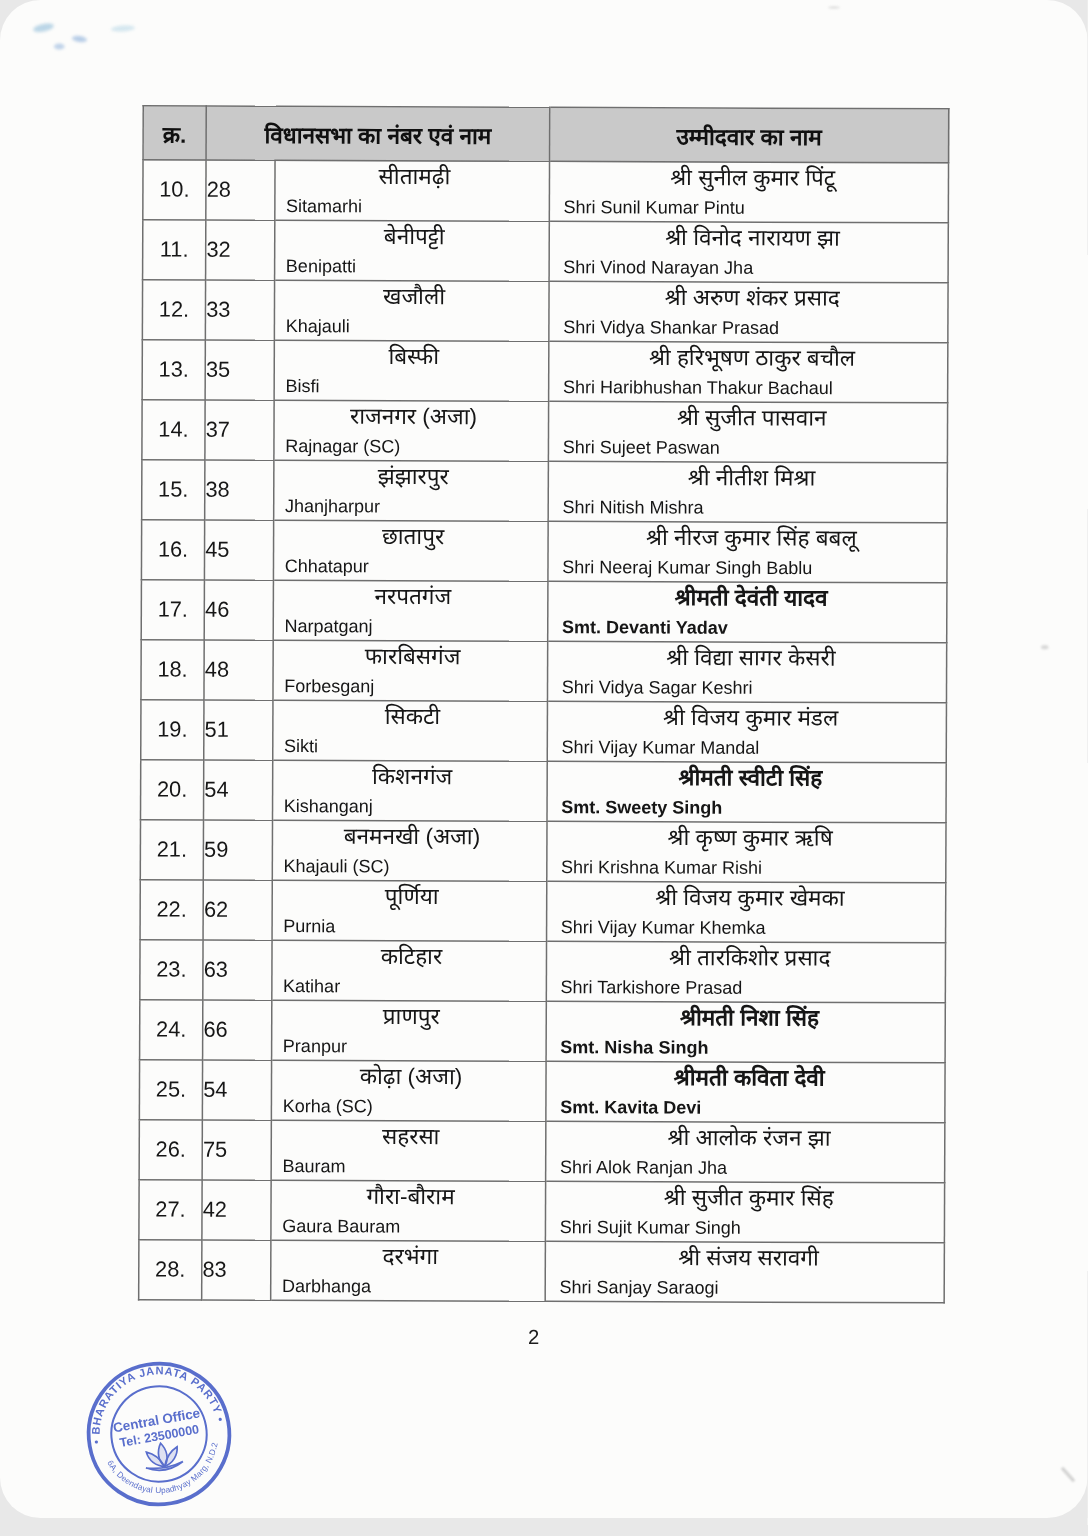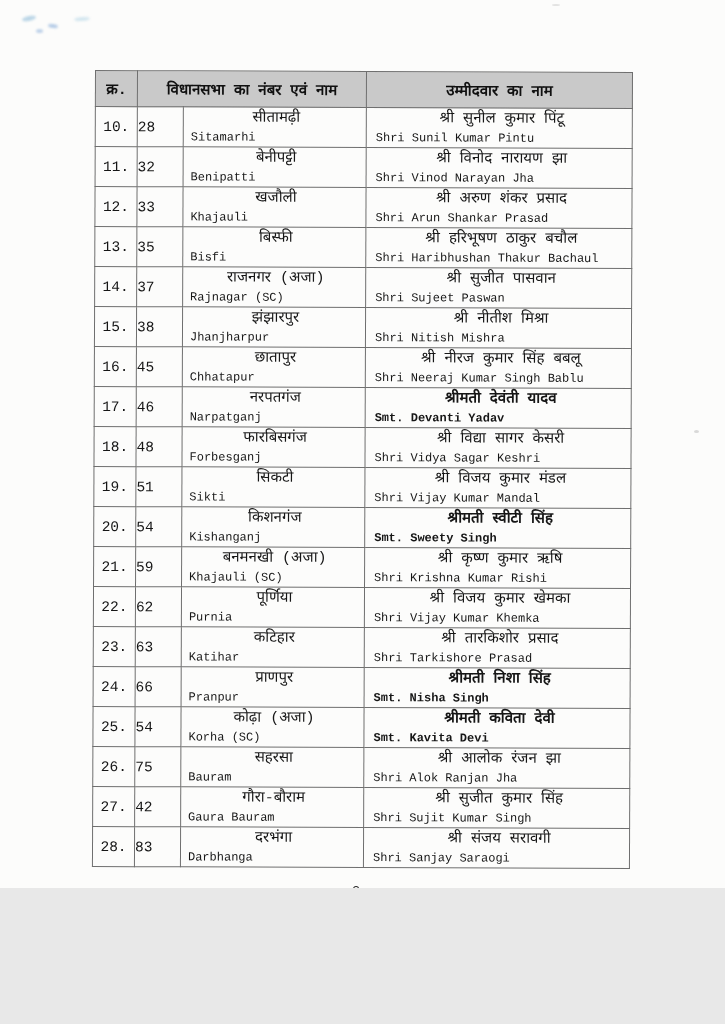--- a/index.html
+++ b/index.html
@@ -1,23 +1,24 @@
 <!DOCTYPE html>
 <html style="--stamp-color: #3c55c4; --header-bg: #c9c9c9;"><head>
 <meta charset="utf-8">
 <style>
   * { margin:0; padding:0; box-sizing:border-box; }
   html,body { background:#e8e8e8; }
   .page {
     position:relative;
-    width:725px; height:888px;
+    width:725px; height:1012px;
     background:#fcfcfb;
     overflow:hidden;
-    font-family:Liberation Mono, monospace;
+    font-family:Liberation Sans, sans-serif;
     color:#161616;
+    border-radius:27px;
   }
 
   
   .smudge { position:absolute; border-radius:50%; filter:blur(1.2px); }
   .sm1 { left:22px; top:16px; width:14px; height:5px; background:#6fa9cf; opacity:.45; transform:rotate(-12deg); }
   .sm2 { left:48px; top:24px; width:10px; height:4px; background:#4f86c9; opacity:.4; transform:rotate(8deg); }
   .sm3 { left:74px; top:17px; width:16px; height:4px; background:#8cc0da; opacity:.35; transform:rotate(-4deg); }
   .sm4 { left:36px; top:29px; width:7px; height:4px; background:#4f86c9; opacity:.35; }
   .speck { position:absolute; background:#9a9a9a; opacity:.35; filter:blur(.6px); }
   .sp1 { left:694px; top:430px; width:5px; height:3px; border-radius:50%; }
@@ -127,21 +128,21 @@
     </tr>
           <tr>
       <td class="c-sr">12.</td>
       <td class="c-num">33</td>
       <td class="c-name">
         <div class="hi">खजौली</div>
         <div class="en">Khajauli</div>
       </td>
       <td class="c-cand">
         <div class="hi">श्री अरुण शंकर प्रसाद</div>
-        <div class="en">Shri Arun Shankar Prasad</div>
+        <div class="en">Shri Vidya Shankar Prasad</div>
       </td>
     </tr>
           <tr>
       <td class="c-sr">13.</td>
       <td class="c-num">35</td>
       <td class="c-name">
         <div class="hi">बिस्फी</div>
         <div class="en">Bisfi</div>
       </td>
       <td class="c-cand">

